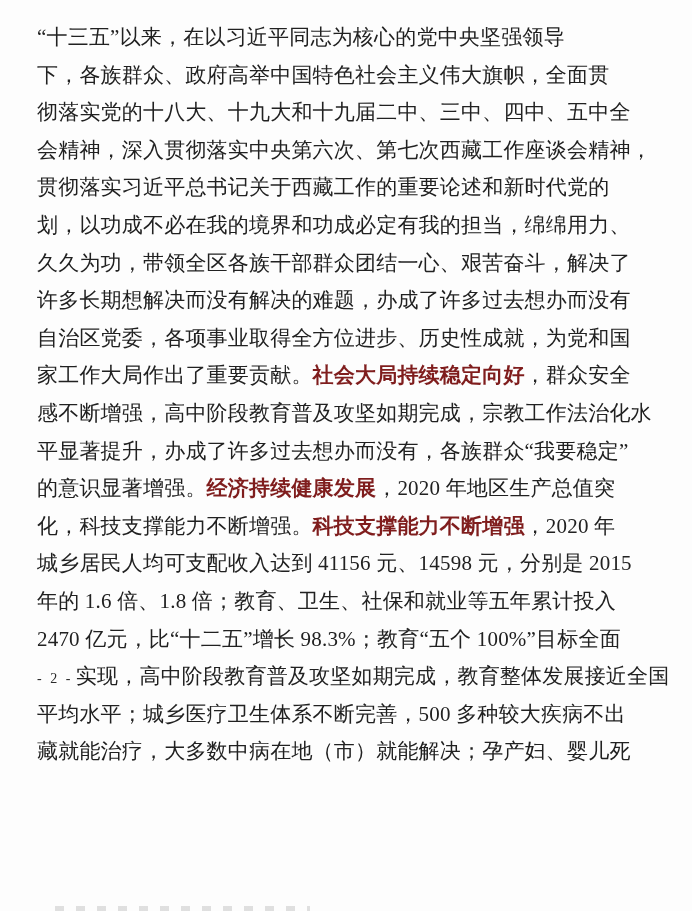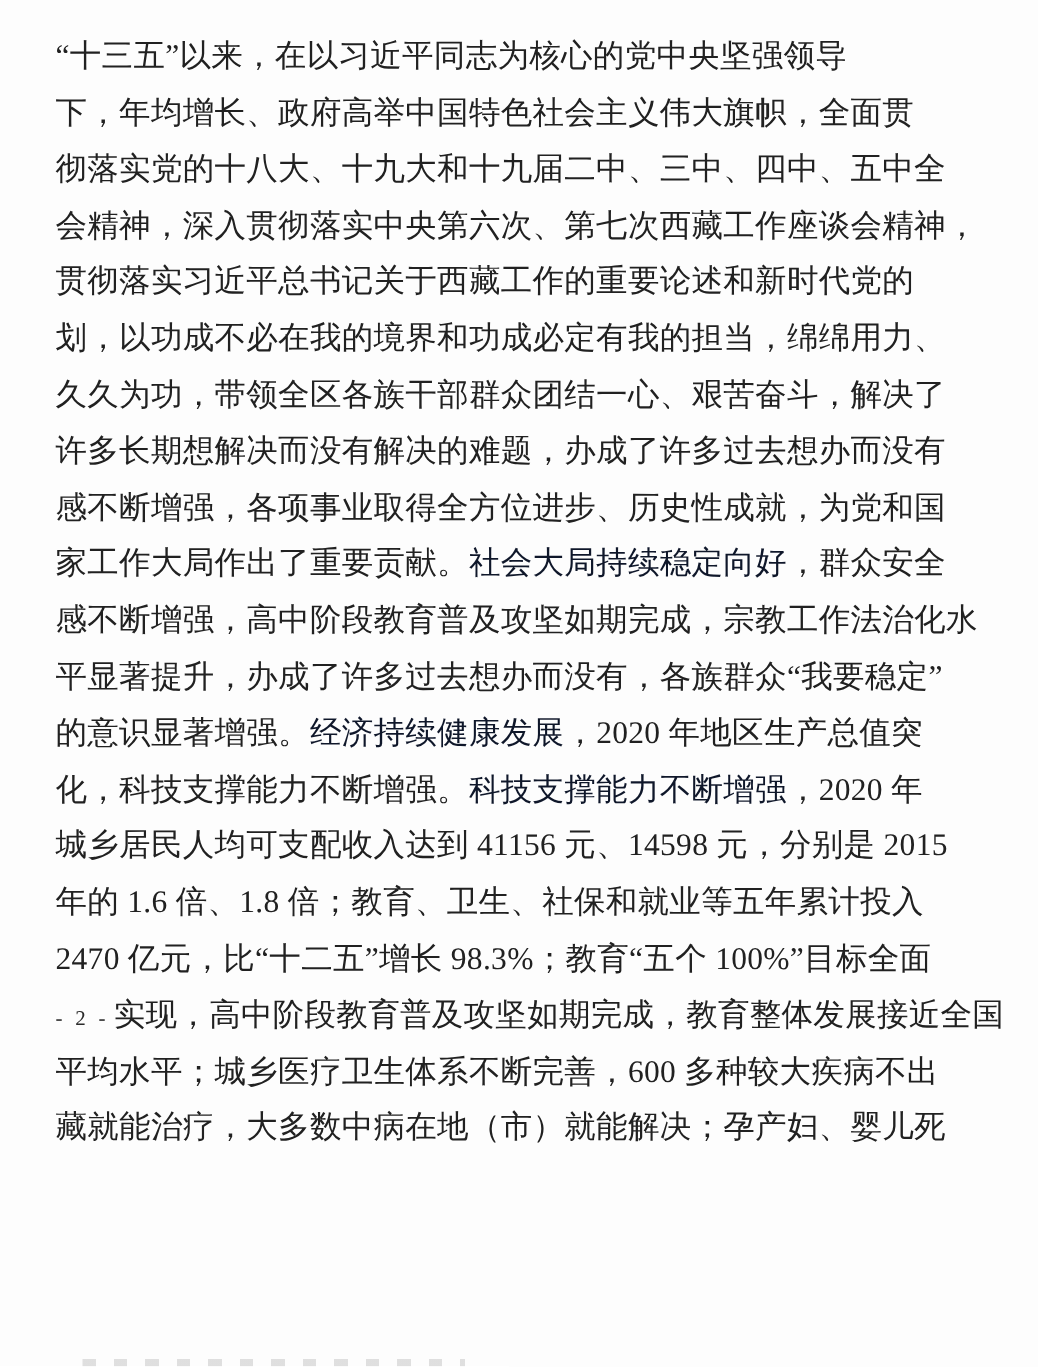--- a/index.html
+++ b/index.html
@@ -19,22 +19,22 @@
   }
   .line {
     height: 37.6px;
     line-height: 37.6px;
     font-size: 21px;
     white-space: nowrap;
     letter-spacing: 0.2px;
     color: #212121;
   }
   .line .seg-bold {
-    font-weight: 400;
-    color: #0f172a;
+    font-weight: 700;
+    color: #7f1d1d;
   }
   .line .seg-pagenum {
     font-size: 14px;
     letter-spacing: 2.5px;
     margin-right: 3px;
     color: #2a2a2a;
   }
   
   .cropped-next-line {
     position: absolute;
@@ -45,34 +45,34 @@
     background: repeating-linear-gradient(90deg, #9a9a9a 0 9px, transparent 9px 21px);
     opacity: 0.30;
   }
 </style>
 </head>
 <body>
 
 <div class="page">
   <div class="text-block">
       <div class="line"><span>“十三五”以来，在以习近平同志为核心的党中央坚强领导</span></div>
-      <div class="line"><span>下，年均增长、政府高举中国特色社会主义伟大旗帜，全面贯</span></div>
+      <div class="line"><span>下，各族群众、政府高举中国特色社会主义伟大旗帜，全面贯</span></div>
       <div class="line"><span>彻落实党的十八大、十九大和十九届二中、三中、四中、五中全</span></div>
       <div class="line"><span>会精神，深入贯彻落实中央第六次、第七次西藏工作座谈会精神，</span></div>
       <div class="line"><span>贯彻落实习近平总书记关于西藏工作的重要论述和新时代党的</span></div>
       <div class="line"><span>划，以功成不必在我的境界和功成必定有我的担当，绵绵用力、</span></div>
       <div class="line"><span>久久为功，带领全区各族干部群众团结一心、艰苦奋斗，解决了</span></div>
       <div class="line"><span>许多长期想解决而没有解决的难题，办成了许多过去想办而没有</span></div>
-      <div class="line"><span>感不断增强，各项事业取得全方位进步、历史性成就，为党和国</span></div>
+      <div class="line"><span>自治区党委，各项事业取得全方位进步、历史性成就，为党和国</span></div>
       <div class="line"><span>家工作大局作出了重要贡献。</span><span class="seg-bold">社会大局持续稳定向好</span><span>，群众安全</span></div>
       <div class="line"><span>感不断增强，高中阶段教育普及攻坚如期完成，宗教工作法治化水</span></div>
       <div class="line"><span>平显著提升，办成了许多过去想办而没有，各族群众“我要稳定”</span></div>
       <div class="line"><span>的意识显著增强。</span><span class="seg-bold">经济持续健康发展</span><span>，2020 年地区生产总值突</span></div>
       <div class="line"><span>化，科技支撑能力不断增强。</span><span class="seg-bold">科技支撑能力不断增强</span><span>，2020 年</span></div>
       <div class="line"><span>城乡居民人均可支配收入达到 41156 元、14598 元，分别是 2015</span></div>
       <div class="line"><span>年的 1.6 倍、1.8 倍；教育、卫生、社保和就业等五年累计投入</span></div>
       <div class="line"><span>2470 亿元，比“十二五”增长 98.3%；教育“五个 100%”目标全面</span></div>
       <div class="line"><span class="seg-pagenum">- 2 -</span><span>实现，高中阶段教育普及攻坚如期完成，教育整体发展接近全国</span></div>
-      <div class="line"><span>平均水平；城乡医疗卫生体系不断完善，600 多种较大疾病不出</span></div>
+      <div class="line"><span>平均水平；城乡医疗卫生体系不断完善，500 多种较大疾病不出</span></div>
       <div class="line"><span>藏就能治疗，大多数中病在地（市）就能解决；孕产妇、婴儿死</span></div>
     </div>
   <div class="cropped-next-line"></div>
 </div>
 
 </body></html>

